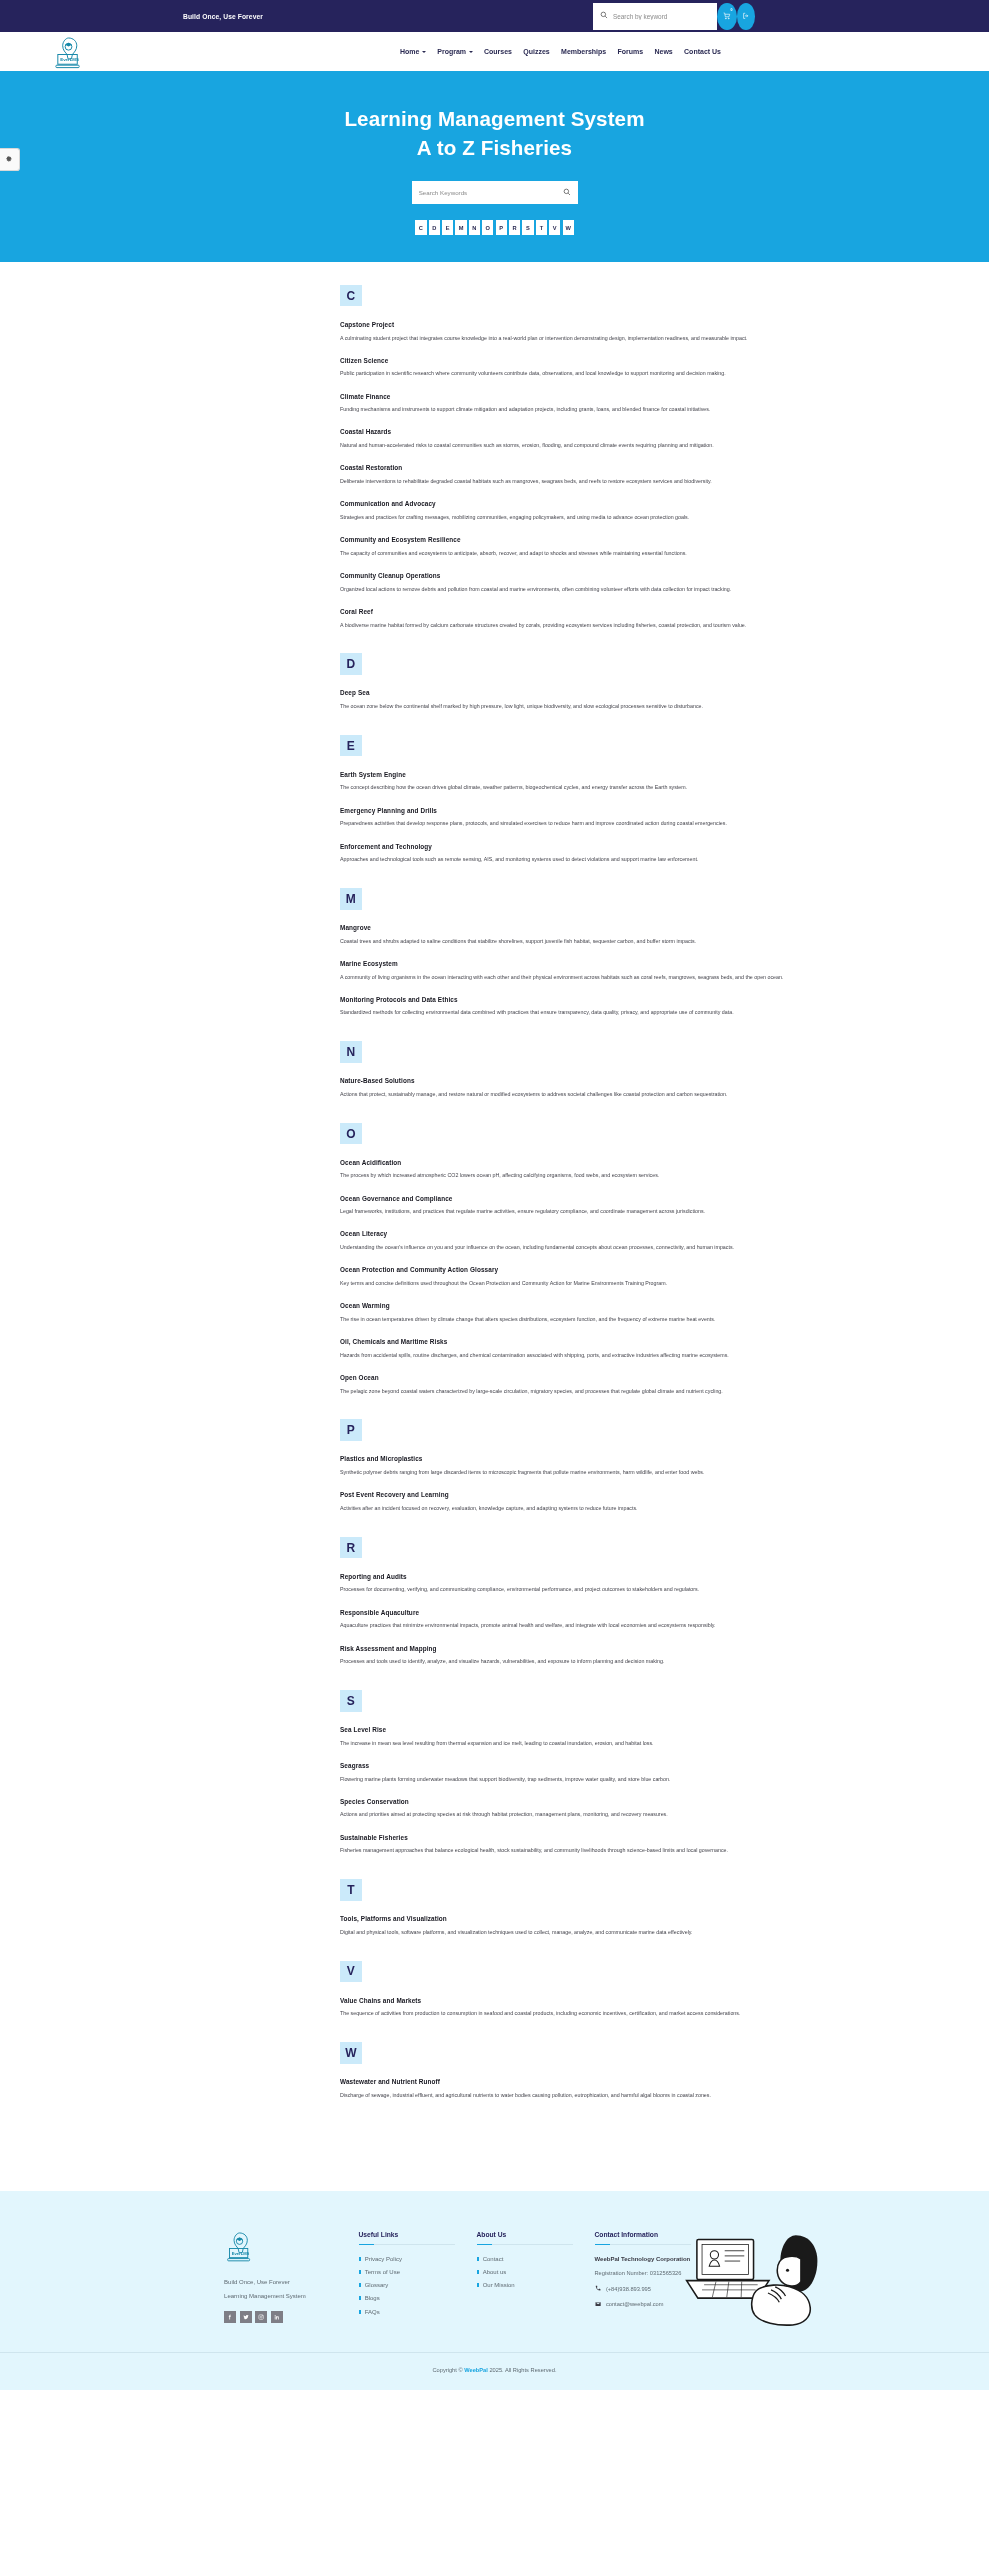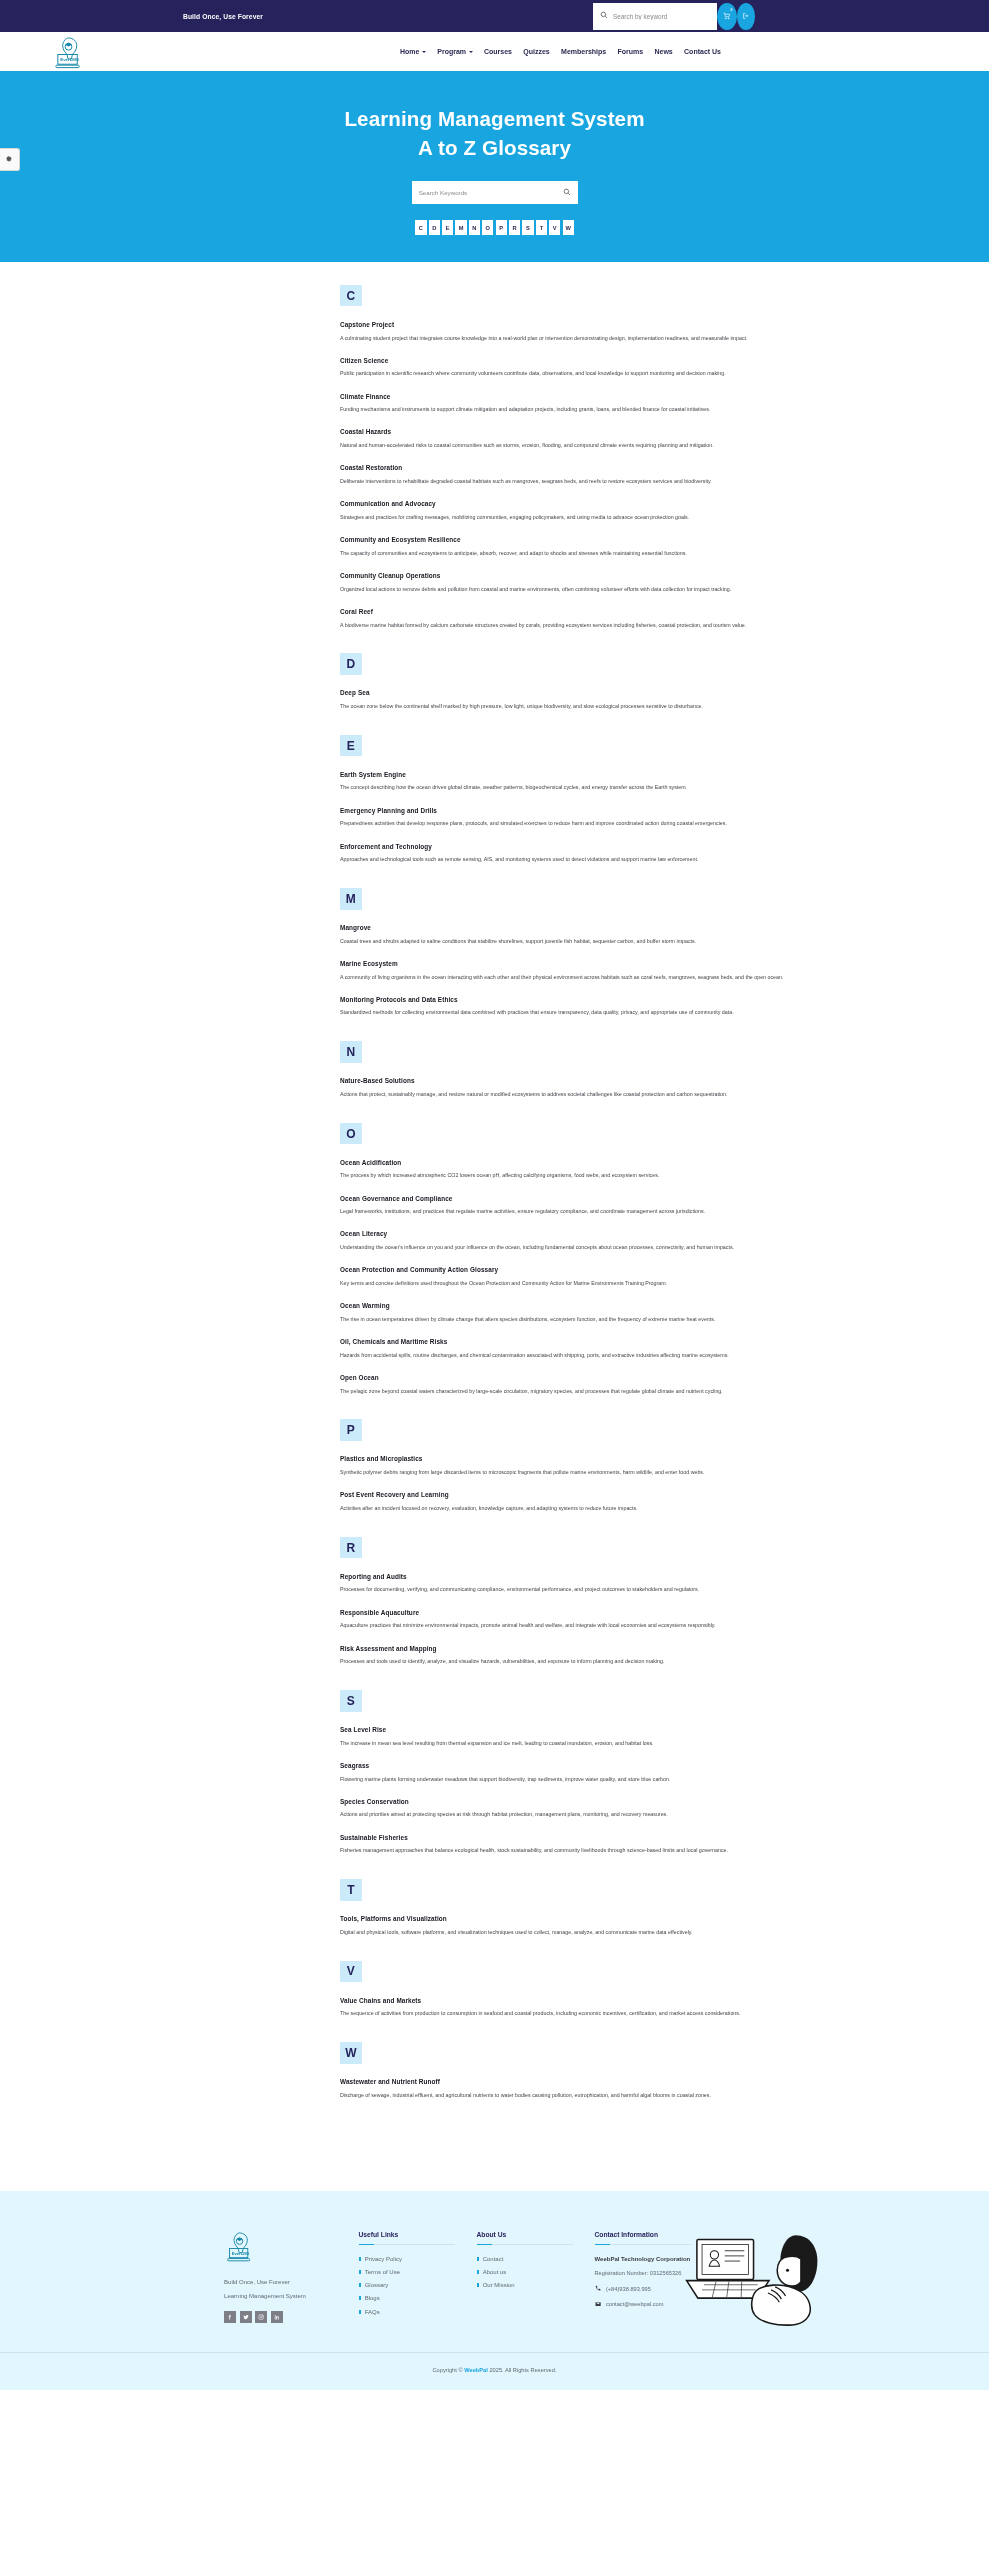--- a/index.html
+++ b/index.html
@@ -406,21 +406,21 @@
     <span>
       <svg width="7.7" height="7.7" viewBox="0 0 24 24" fill="#555">
         <path d="M12 8a4 4 0 100 8 4 4 0 000-8zm0 6a2 2 0 110-4 2 2 0 010 4z"></path>
         <path d="M21 13v-2l-2.3-.4a7 7 0 00-.7-1.7l1.3-1.9-1.4-1.4-1.9 1.3a7 7 0 00-1.7-.7L13 3h-2l-.4 2.3a7 7 0 00-1.7.7L7 4.7 5.6 6.1l1.3 1.9a7 7 0 00-.7 1.7L3.9 11v2l2.3.4a7 7 0 00.7 1.7l-1.3 1.9 1.4 1.4 1.9-1.3a7 7 0 001.7.7L11 21h2l.4-2.3a7 7 0 001.7-.7l1.9 1.3 1.4-1.4-1.3-1.9a7 7 0 00.7-1.7L21 13z"></path>
       </svg>
     </span>
   </div>
 
   <h1>
     <span>Learning Management System</span><br>
-    <span>A to Z Glossary</span>
+    <span>A to Z Fisheries</span>
   </h1>
 
   <div class="hero-search">
     <input type="text" placeholder="Search Keywords" style="">
     <span>
       <svg width="7.7" height="7.7" viewBox="0 0 24 24" fill="none" stroke="#333" stroke-width="2">
         <circle cx="10.5" cy="10.5" r="7"></circle>
           <line x1="16" y1="16" x2="22" y2="22"></line>
       </svg>
     </span>

